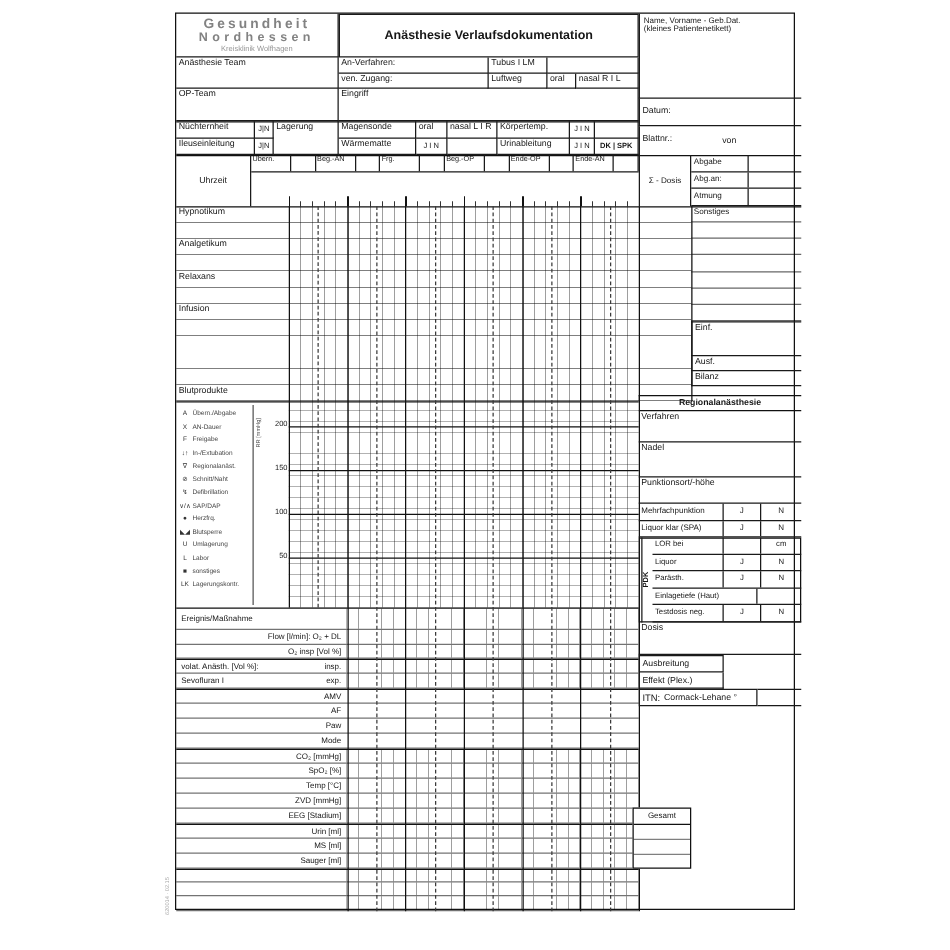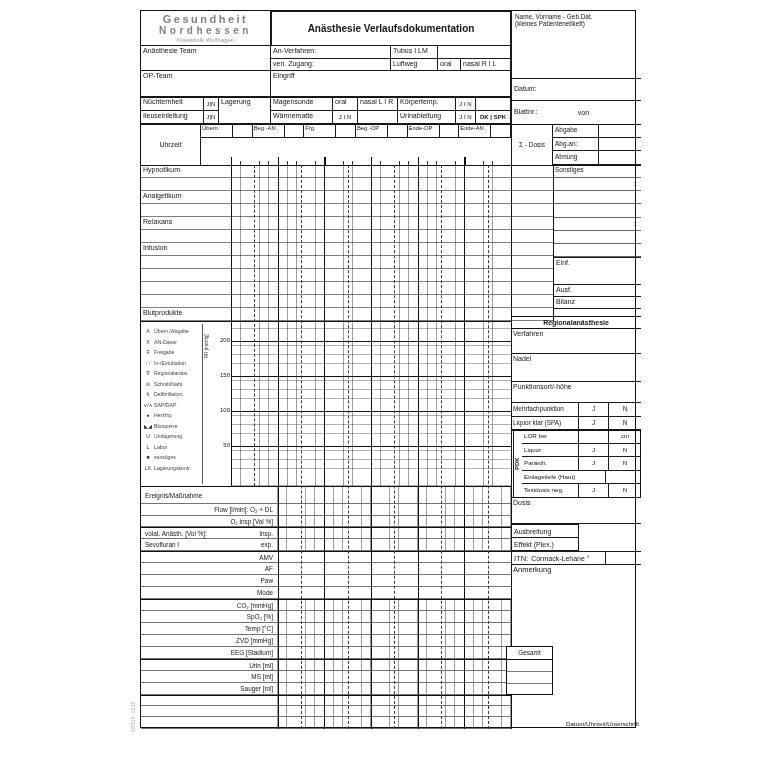--- a/index.html
+++ b/index.html
@@ -340,24 +340,20 @@
       <span style="font-size:7px;padding-left:2px;">Ausbreitung</span>
     </div>
     <div class="b" style="left:370px;top:527px;width:68px;height:13px;border-width:0 1.2px 1.2px 1.2px;display:flex;align-items:center;">
       <span style="font-size:7px;padding-left:2px;">Effekt (Plex.)</span>
     </div>
     <div class="b" style="left:370px;top:540px;width:95px;height:14px;border-width:1.4px;display:flex;align-items:center;">
       <span style="font-size:7.5px;font-weight:normal;padding-left:2px;">ITN:</span>
       <span style="font-size:7px;padding-left:3px;">Cormack-Lehane °</span>
     </div>
     <div class="b" style="left:465px;top:540px;width:35px;height:14px;border-width:1.4px 0 1.4px 0;"></div>
-    <div class="nb" style="left:370px;top:554px;width:130px;height:164px;">
-      <div class="lab" style="font-size:7.5px;">Anmerkung</div>
-      <div style="position:absolute;right:2px;bottom:2px;font-size:6.2px;">Datum/Uhrzeit/Unterschrift</div>
-    </div>
 
     <div class="nb" id="gesamt" style="left:365px;top:635px;width:47px;height:49px;border:1.6px solid #111;box-sizing:border-box;background:#fff;">
         <div style="height: 13px; border-bottom: 1.2px solid rgb(17, 17, 17); box-sizing: border-box; text-align: center; font-size: 6.4px; padding-top: 2px;">Gesamt</div>
         <div style="height: 12px; border-bottom: 1px solid rgba(0, 0, 0, 0.5); box-sizing: border-box;"></div>
         <div style="height: 12px; border-bottom: 1px solid rgba(0, 0, 0, 0.5); box-sizing: border-box;"></div>
         <div style="height: 12px; border-bottom: none; box-sizing: border-box;"></div>
       </div>
 
     <div class="nb" id="overlays" style="left:0;top:0;width:0;height:0;"></div>
   <div style="position: absolute; left: 2px; top: 154px; width: 86px; height: 13px; font-size: 7px; padding-top: 1px;">Hypnotikum</div>

